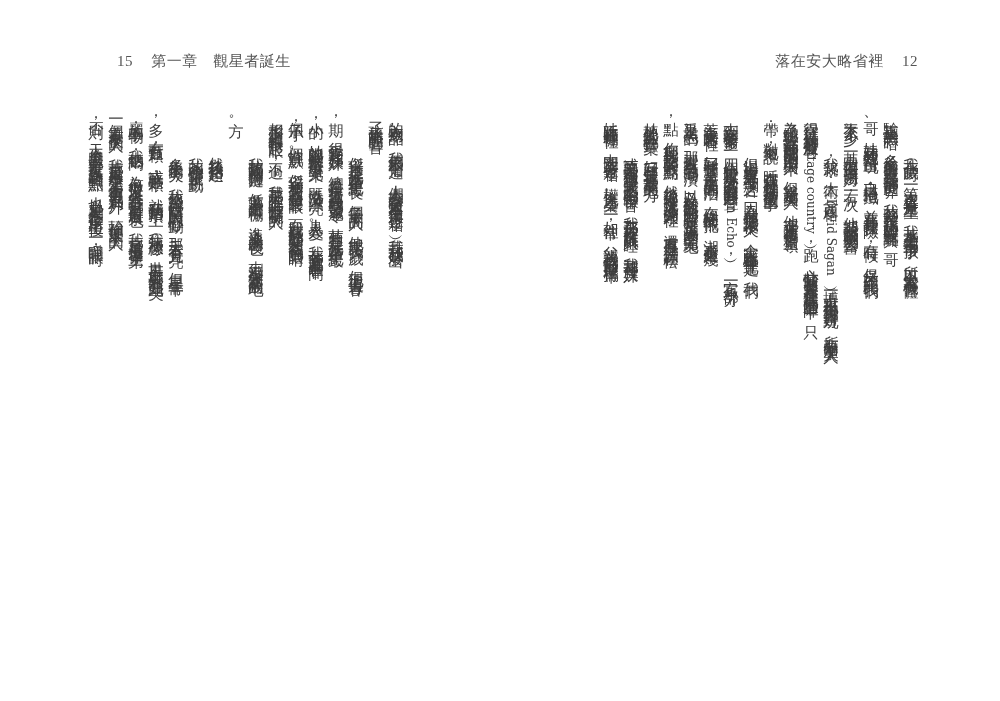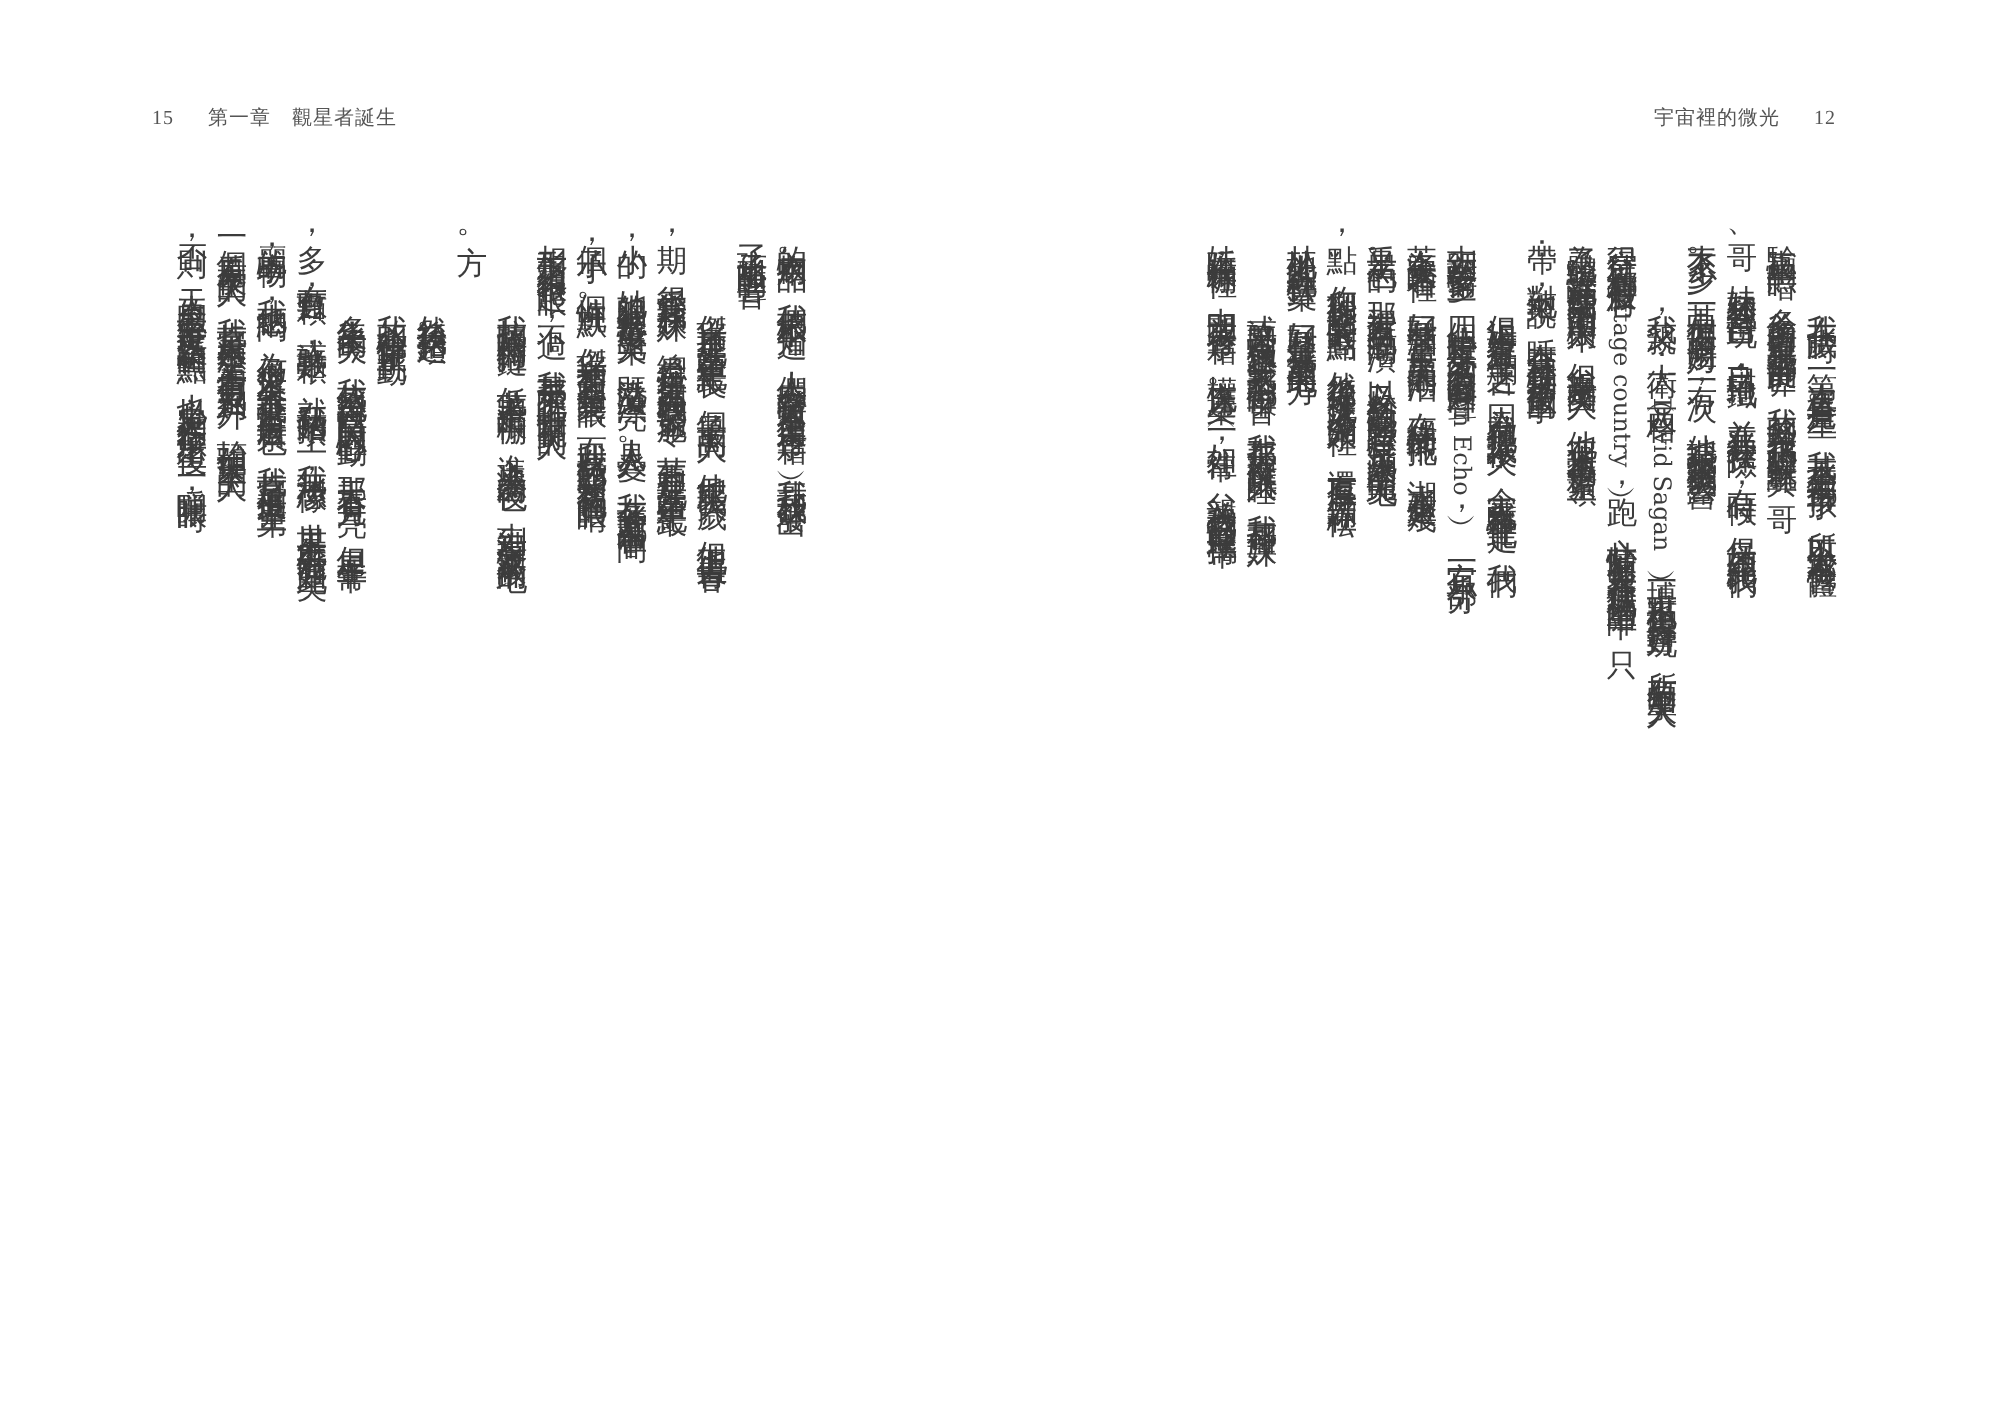--- a/index.html
+++ b/index.html
@@ -2,22 +2,22 @@
 <html><head>
 <meta charset="utf-8">
 <style>
   html, body { margin: 0; padding: 0; }
   body {
     width: 1000px; height: 701px; background: #ffffff; position: relative; overflow: hidden;
     font-family: "DejaVu Serif", "Liberation Serif", serif; color: #3a3a3a;
   }
   .spread { position: absolute; left: 0; top: 0; width: 1000px; height: 701px; }
   .running-head {
-    position: absolute; top: 52px; font-size: 10px; color: #555; letter-spacing: 0.5px;
-    font-family: "Liberation Serif", serif; white-space: nowrap;
+    position: absolute; top: 52px; font-size: 15px; color: #555; letter-spacing: 0.5px;
+    font-family: "Liberation Serif", serif; white-space: nowrap; margin-left: 41px;
   }
   .running-head .num { margin: 0 14px; }
   .rh-left { left: 76px; }
   .rh-left .num { margin-left: 0; }
   .rh-right { right: 82px; }
   .rh-right .num { margin-right: 0; }
   .column {
     position: absolute; top: 110px;
     writing-mode: vertical-rl; text-orientation: upright;
     font-size: 15.4px; line-height: 20px; width: 20px; height: 540px;
@@ -28,21 +28,21 @@
 </style>
 </head>
 <body>
 
 <div class="spread">
   <div class="running-head rh-left">
     <span class="num">15</span>
     <span>第一章　觀星者誕生</span>
   </div>
   <div class="running-head rh-right">
-    <span>宇宙裡的微光</span>
+    <span>落在安大略省裡</span>
     <span class="num">12</span>
   </div>
   <div id="left-body">
       <div class="column" style="left: 386px;">的衣物用品。我們根本不知道，人們去露營時通常不會使用行李箱。）我哥和我妹發出</div>
       <div class="column" style="left: 366px;">了孩子酣睡的聲音。</div>
       <div class="column indent" style="left: 346px;">傑瑞米是三兄妹當中年紀最長、個子最高的人。他只比我大一歲，但他正值青春</div>
       <div class="column" style="left: 326px;">期，很愛管我和妹妹，總是在日常生活裡向我們發號施令。茱莉亞是三兄妹當中年紀最</div>
       <div class="column" style="left: 306px;">小的，她的眼裡總是散發出光采，既活潑又漂亮，人見人愛。我在各方面都落在中間，</div>
       <div class="column" style="left: 286px;">個子小，個性沉默。傑瑞米和茱莉亞是金髮碧眼，而我有棕色的頭髮和淡褐色的眼睛，</div>
       <div class="column" style="left: 266px;">相形之下顯得很不起眼。不過，我是那天晚上唯一打開視野的人。</div>

